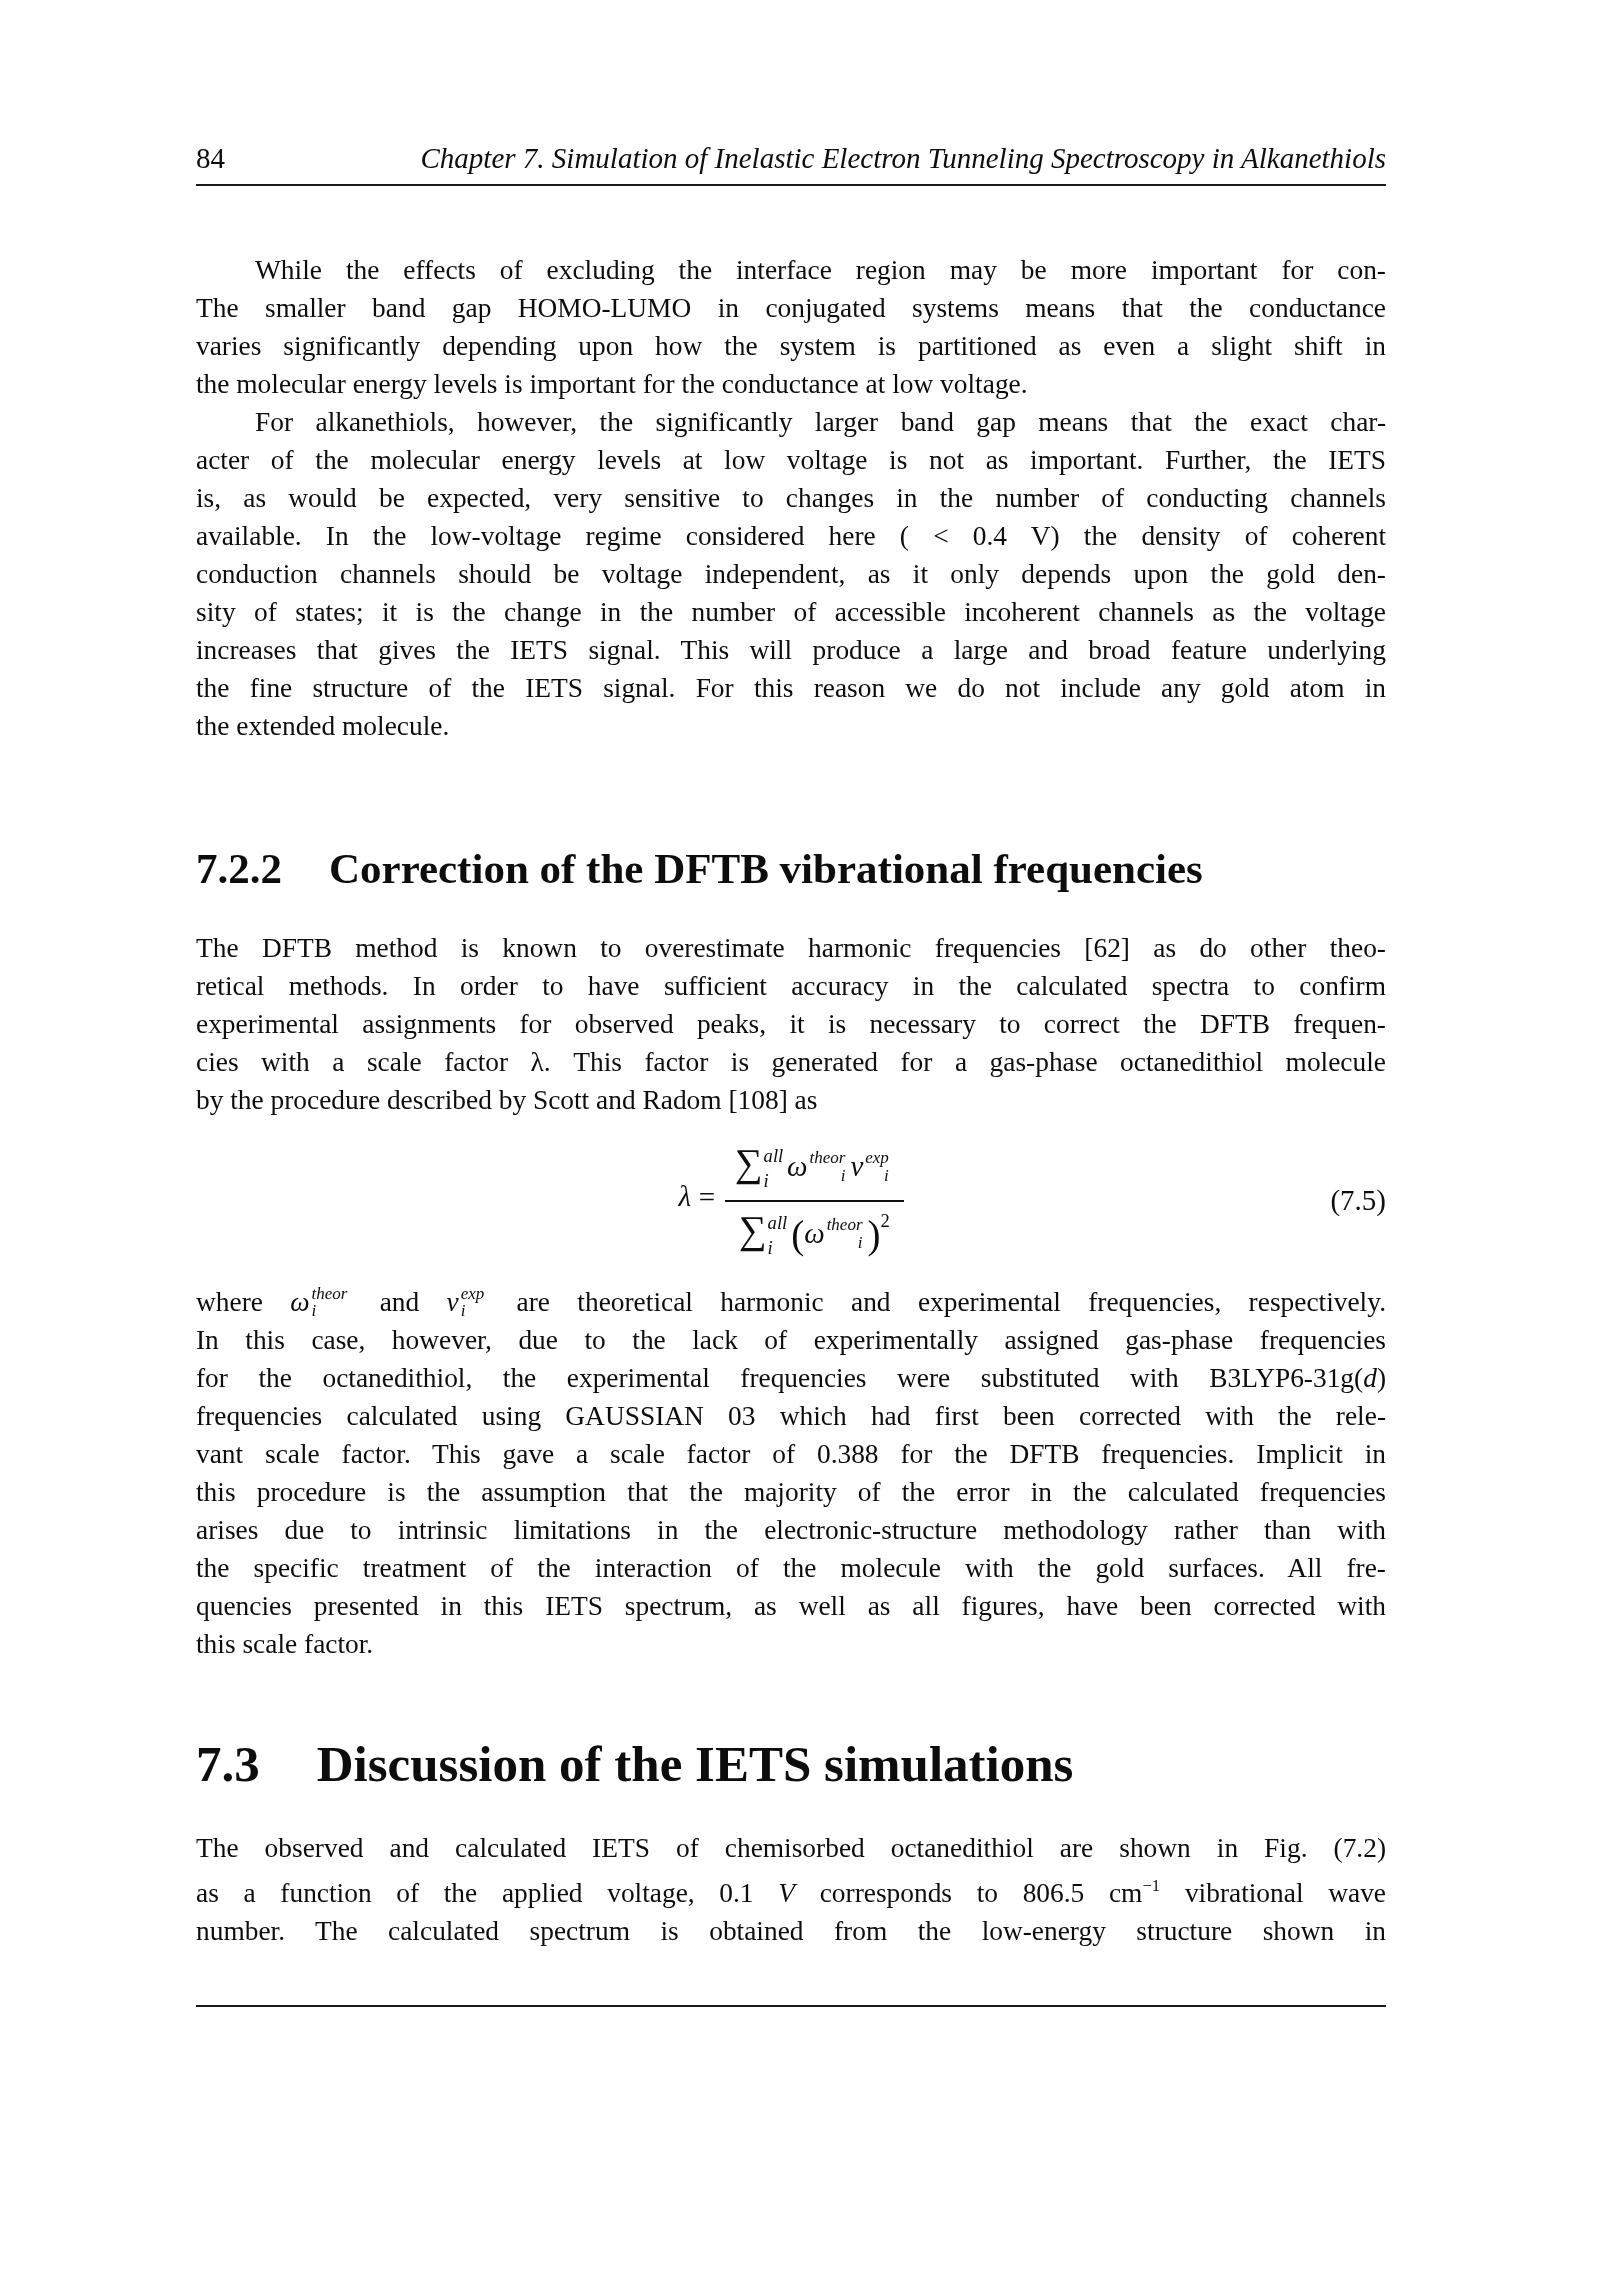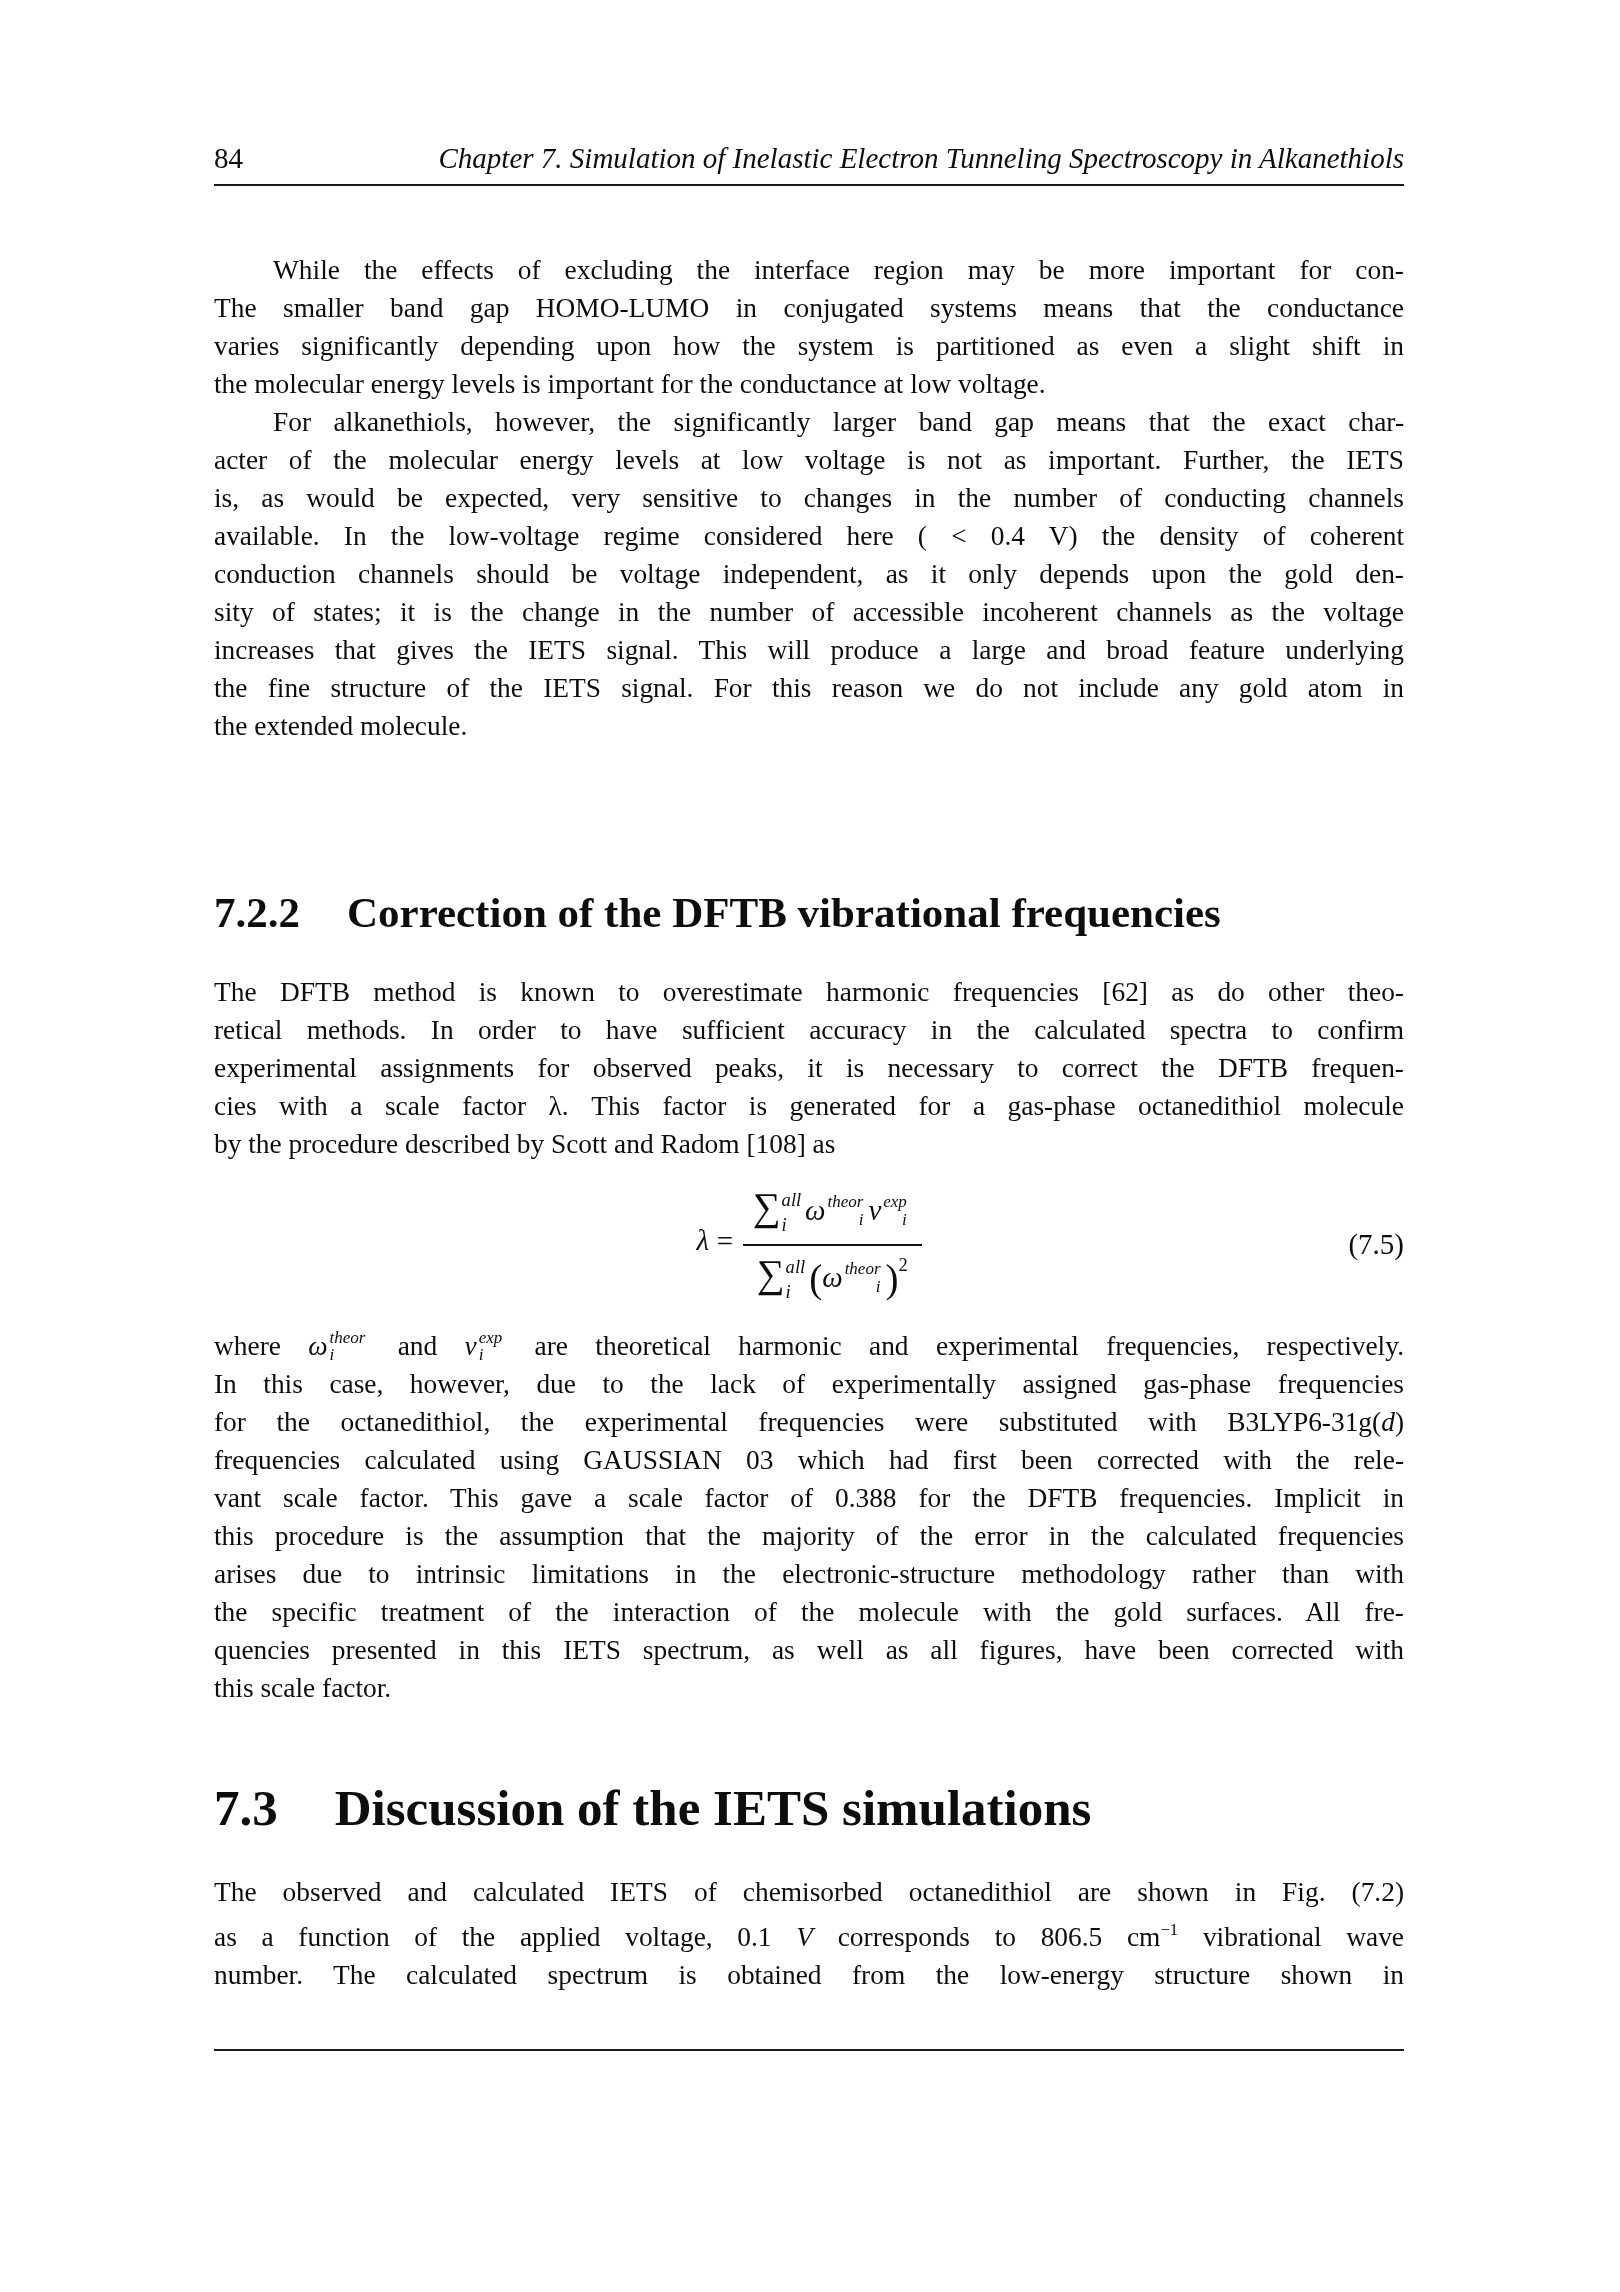--- a/index.html
+++ b/index.html
@@ -1,36 +1,36 @@
 <!DOCTYPE html>
 <html><head>
 <meta charset="utf-8">
 <style>
   html,body{margin:0;padding:0;background:#ffffff;}
   .page{position:relative;width:1620px;height:2293px;background:#ffffff;
         font-family:"Liberation Serif", serif;color:#0d0d0d;overflow:hidden;}
-  .content{position:absolute;left:214px;top:142px;width:1190px;}
+  .content{position:absolute;left:196px;top:142px;width:1190px;}
 
   .pagehead{display:flex;justify-content:space-between;align-items:baseline;
             border-bottom:2.9px solid #1a1a1a;padding-bottom:8.8px;font-size:29px;}
   .pagenum{font-style:normal;}
   .chaptitle{font-style:italic;}
 
   .para{font-size:27.4px;line-height:38px;}
   .pline{text-align:justify;text-align-last:justify;-moz-text-align-last:justify;text-justify:inter-word;}
   .pline.last{text-align-last:left;-moz-text-align-last:left;}
   .pline.indent{padding-left:59px;}
 
   #p1{margin-top:65px;}
   #p3{margin-top:39px;}
   #p5{margin-top:39px;}
 
   .sechead{font-weight:bold;line-height:1;margin:0;}
   #h722{margin-top:102px;font-size:43px;}
-  #h722 .sec-num{display:inline-block;margin-right:47px;margin-top:44px;}
+  #h722 .sec-num{display:inline-block;margin-right:47px;}
   #h73{margin-top:76px;font-size:51px;}
   #h73 .sec-num{display:inline-block;margin-right:57px;}
 
   .eqrow{position:relative;margin:21.6px 0 23.5px;min-height:98px;
          display:flex;align-items:center;justify-content:center;}
   .eq{font-size:29px;white-space:nowrap;}
   .mi{font-style:italic;}
   .eqeq{margin:0 9.8px 0 7.8px;}
   .eqno{position:absolute;right:0;top:50%;transform:translateY(-50%);font-size:29px;margin-left:44px;}
   .frac{display:inline-block;text-align:center;vertical-align:middle;}

